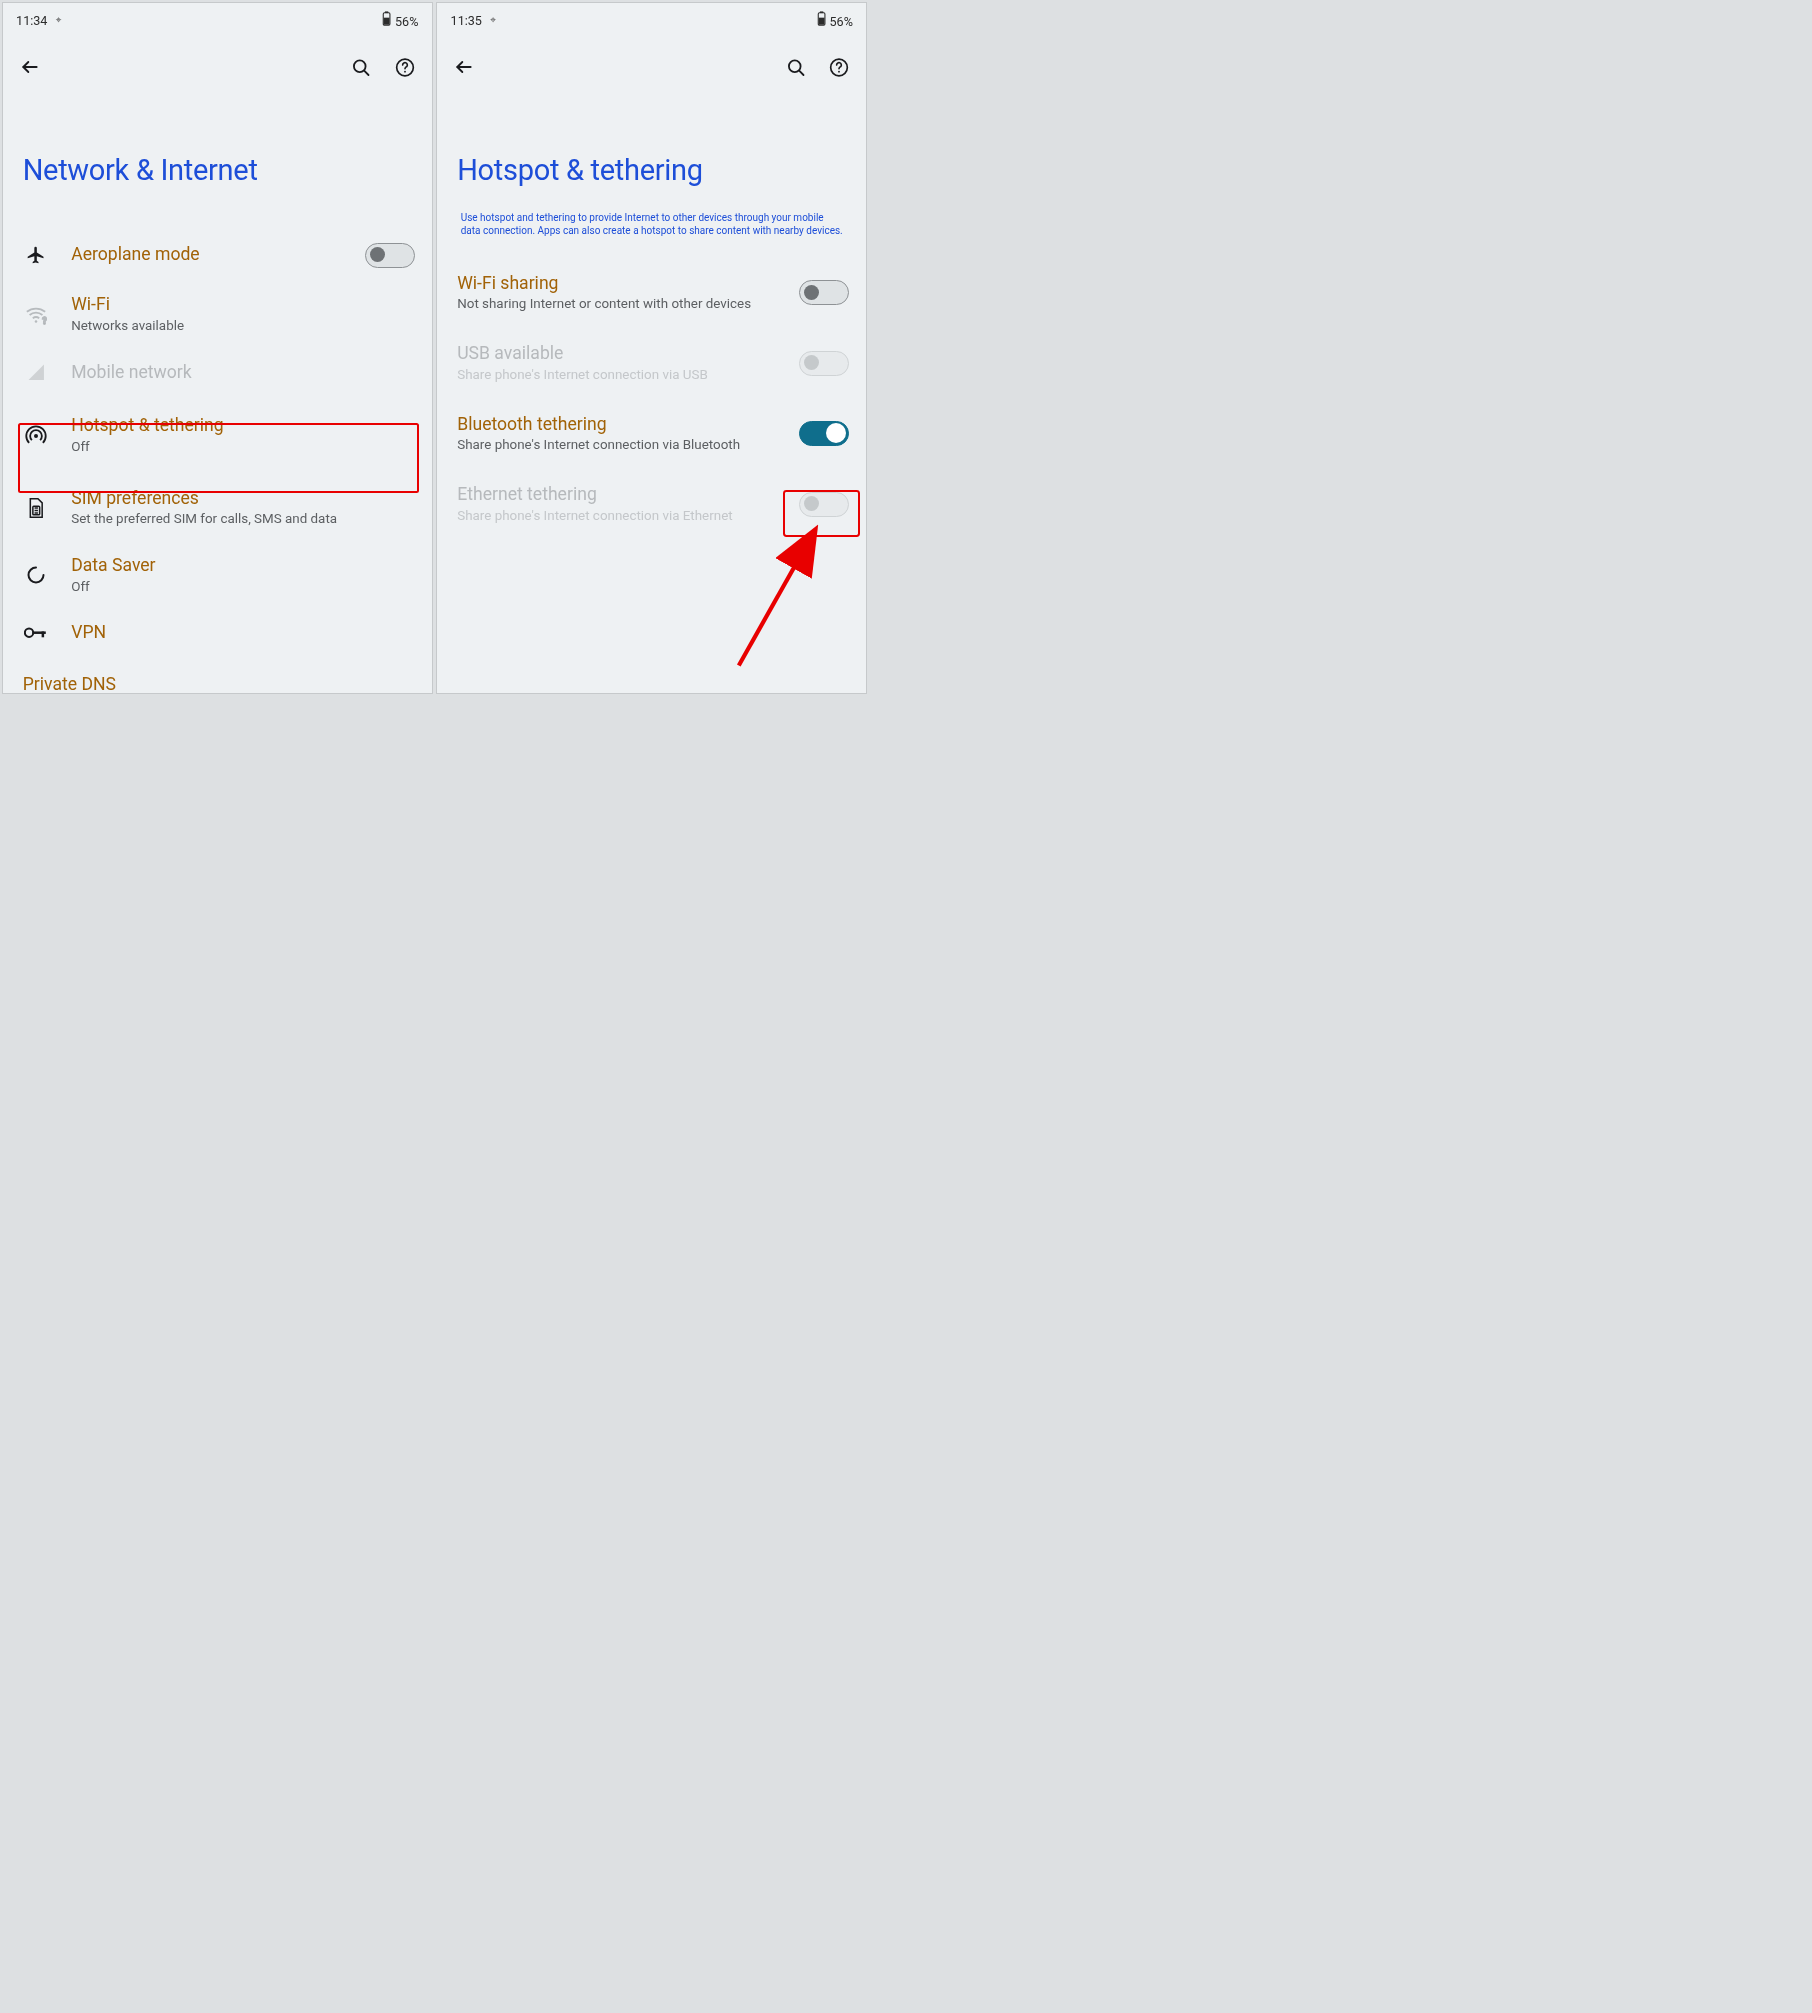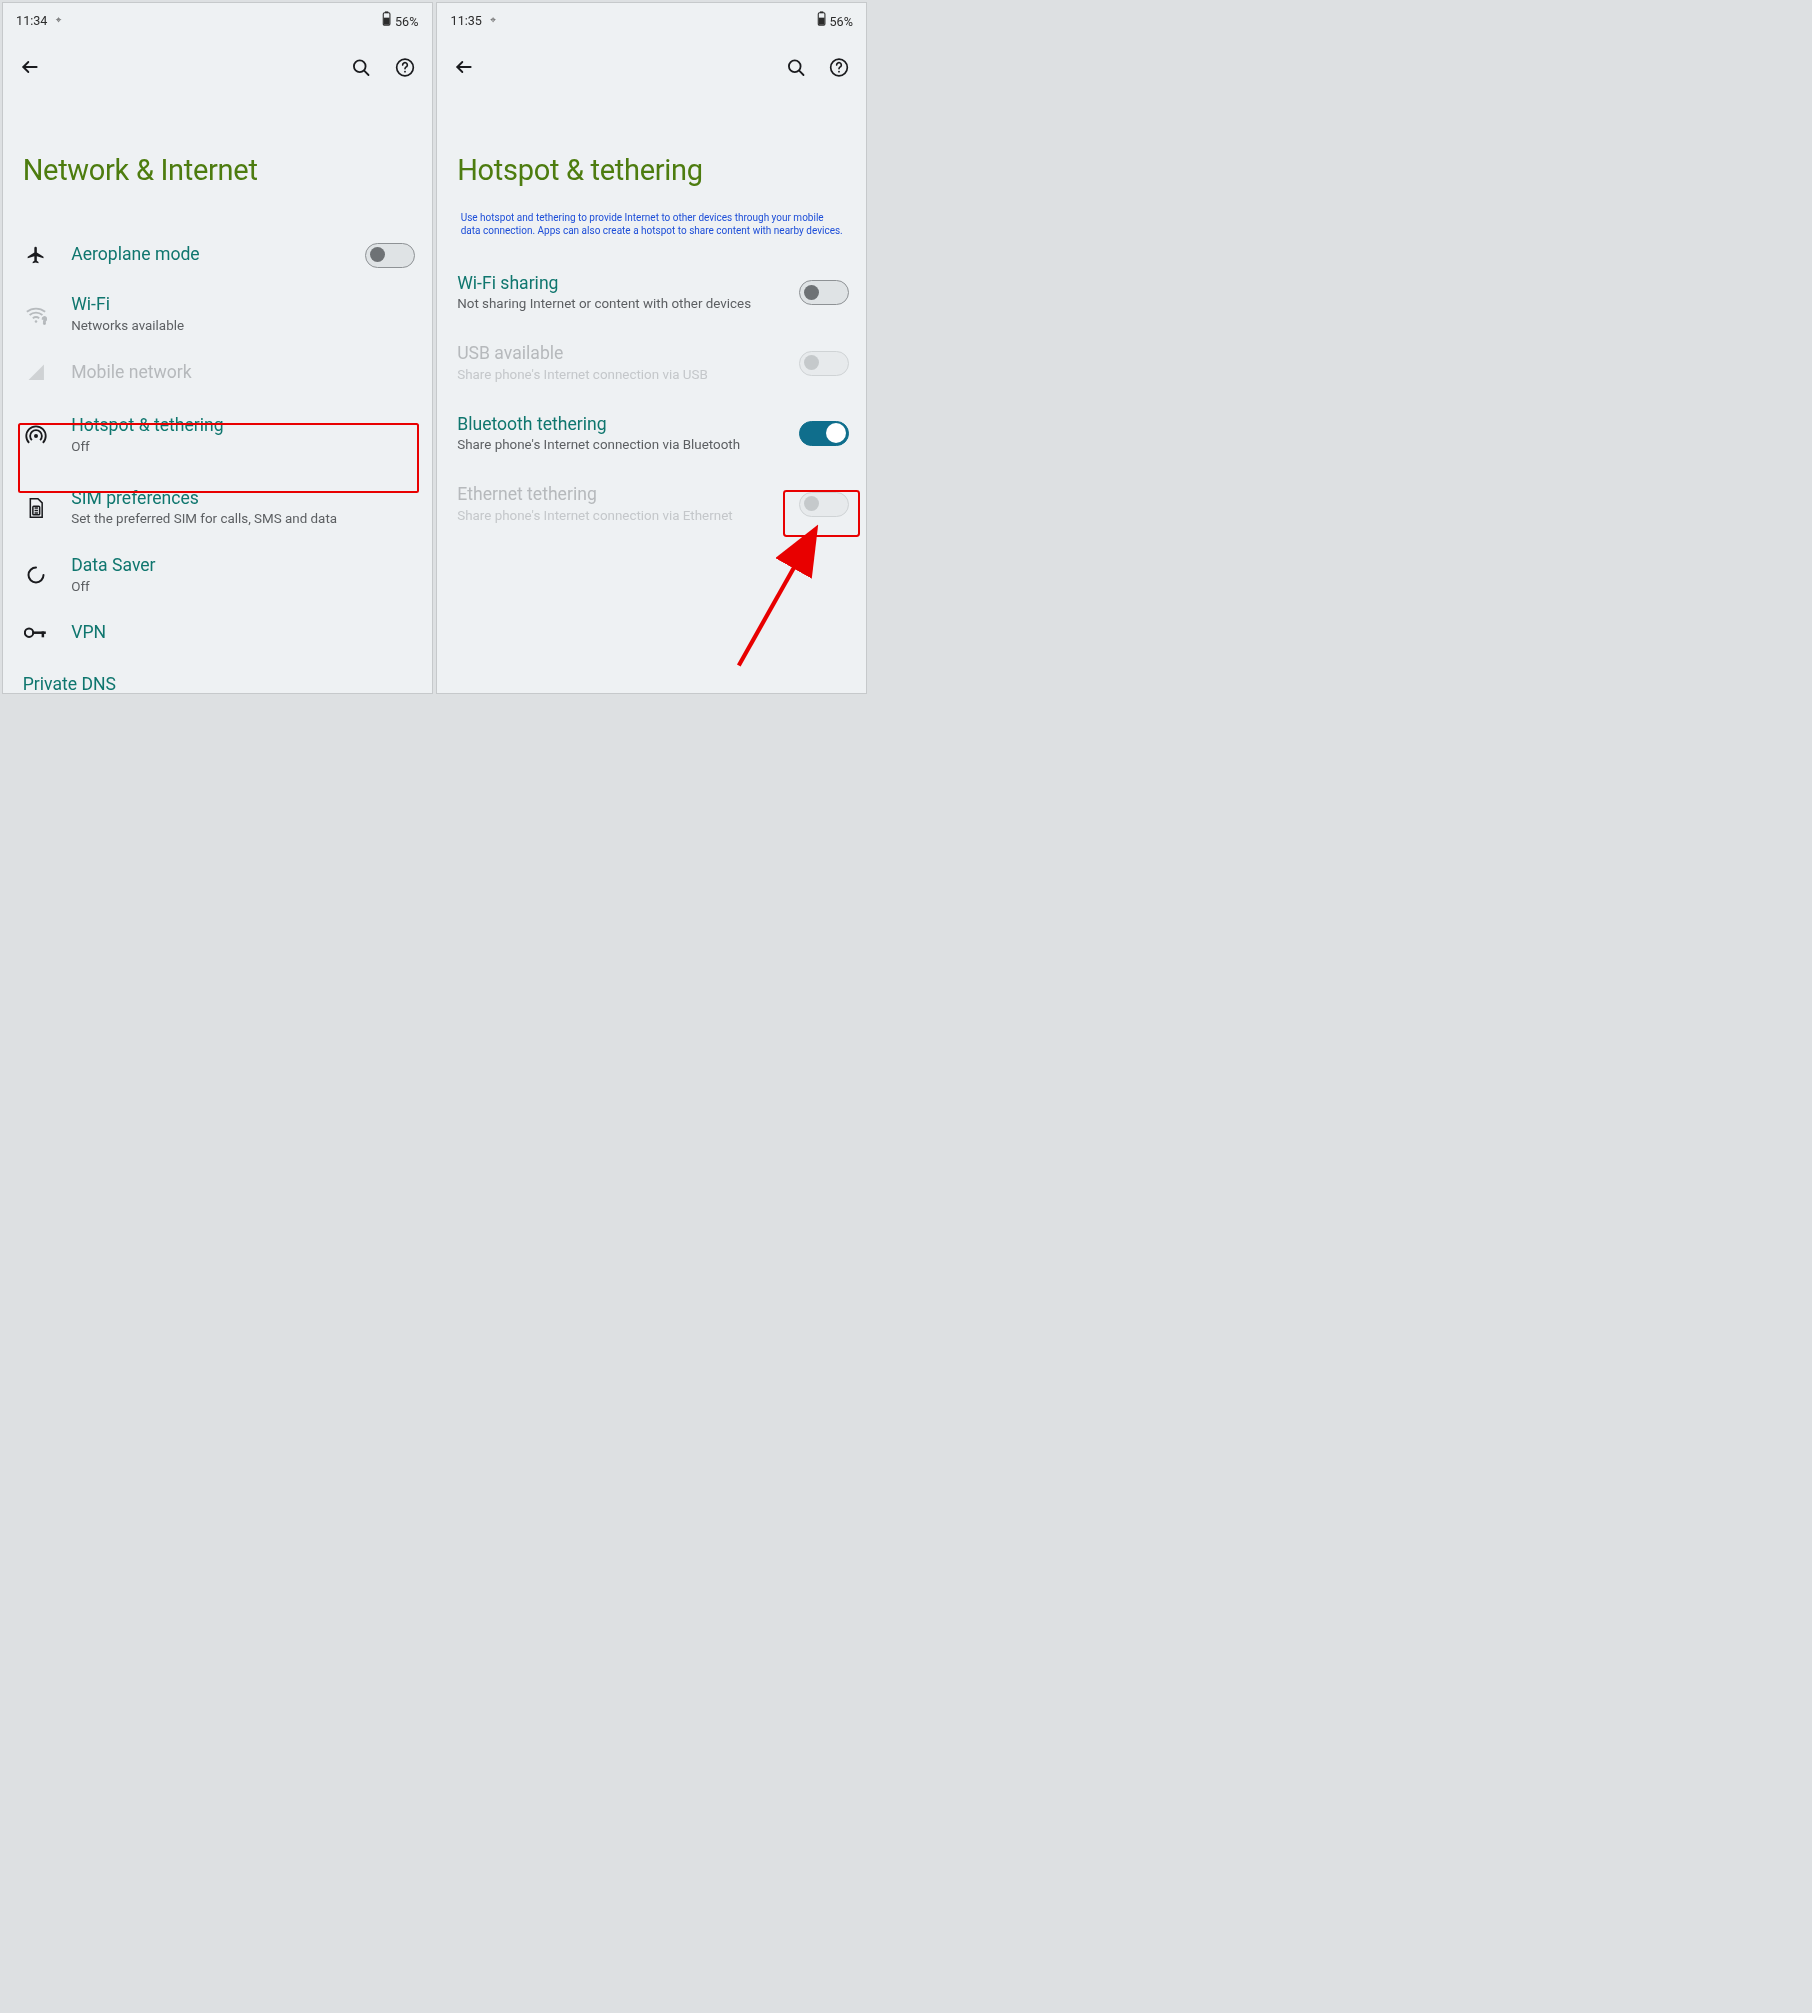--- a/index.html
+++ b/index.html
@@ -34,41 +34,41 @@
     display: flex;
     align-items: center;
     justify-content: space-between;
     padding: 25px 17px 6.7px 17px;
   }
   .app-bar .left, .app-bar .right { display: flex; align-items: center; gap: 23.5px; }
   .icon { width: 20px; height: 20px; display:inline-flex; align-items:center; justify-content:center; }
   .page-title {
     font-size: 29px;
     font-weight: 400;
-    color: #4d7c0f;
+    color: #1d4ed8;
     padding: 69px 20px 42px 20px;
     letter-spacing: -0.3px;
   }
   .desc {
     font-size: 10px;
     color: #1d4ed8;
     line-height: 1.35;
     padding: 0 23.5px 20px 23.5px;
   }
   .row {
     display: flex;
     align-items: center;
     padding: 13.4px 17px 13.4px 18.5px;
     gap: 20px;
     position: relative;
   }
   .row.no-icon { padding-left: 20px; }
   .row-icon { width: 30px; display:flex; justify-content:center; color:#333; flex-shrink:0; }
   .row-body { flex: 1; min-width: 0; }
-  .row-title { font-size: 17.6px; color: #0f766e; font-weight: 400; line-height:1.25; }
+  .row-title { font-size: 17.6px; color: #a16207; font-weight: 400; line-height:1.25; }
   .row-sub { font-size: 13.4px; color: #5c5f62; margin-top: 1.7px; line-height:1.25; }
   .row.disabled .row-title { color: #b6b9bc; }
   .row.disabled .row-sub { color: #c4c7ca; }
   .row.disabled .row-icon { color: #c4c7ca; }
   .toggle {
     width: 50px; height: 25px; border-radius: 13.4px;
     background: #dfe3e5;
     border: 1.7px solid #8e9295;
     position: relative;
     flex-shrink:0;

